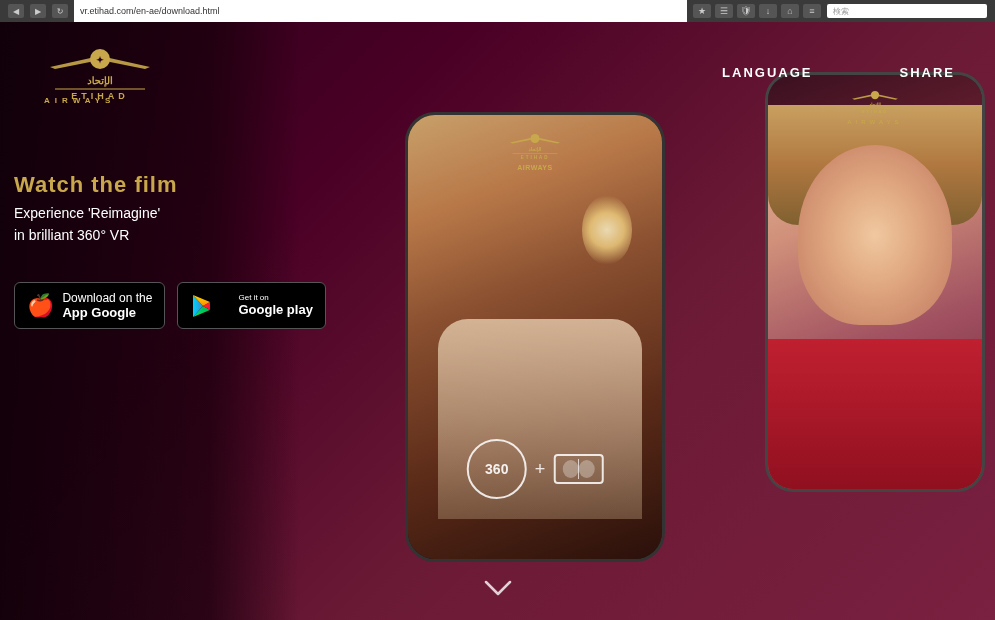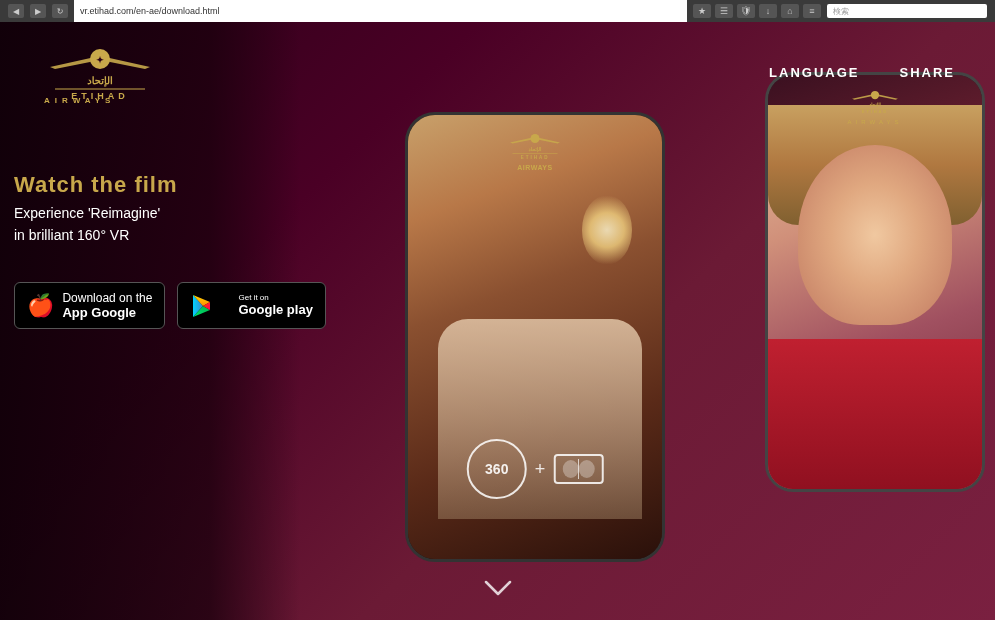--- a/index.html
+++ b/index.html
@@ -91,21 +91,21 @@
       height: 100px;
       display: flex;
       align-items: center;
       justify-content: space-between;
       padding: 0 40px;
       z-index: 10;
     }
 
     .header-nav {
       display: flex;
-      gap: 40px;
+      gap: 87px;
       align-items: center;
     }
 
     .header-nav-item {
       color: #fff;
       font-size: 13px;
       font-weight: bold;
       letter-spacing: 2px;
       cursor: pointer;
       text-transform: uppercase;
@@ -511,21 +511,21 @@
     <div class="header-nav">
       <span class="header-nav-item">LANGUAGE</span>
       <span class="header-nav-item">SHARE</span>
     </div>
   </div>
 
   <div class="content-left">
     <h1 class="watch-film-title">Watch the film</h1>
     <p class="subtitle">
       <span>Experience 'Reimagine'</span><br>
-      <span>in brilliant 160° VR</span>
+      <span>in brilliant 360° VR</span>
     </p>
 
     <div class="store-buttons">
 
       <div class="app-store-btn">
         <span class="store-icon">🍎</span>
         <div>
           <span class="store-text-top">Download on the</span>
           <span class="store-text-main">App Google</span>
         </div>

